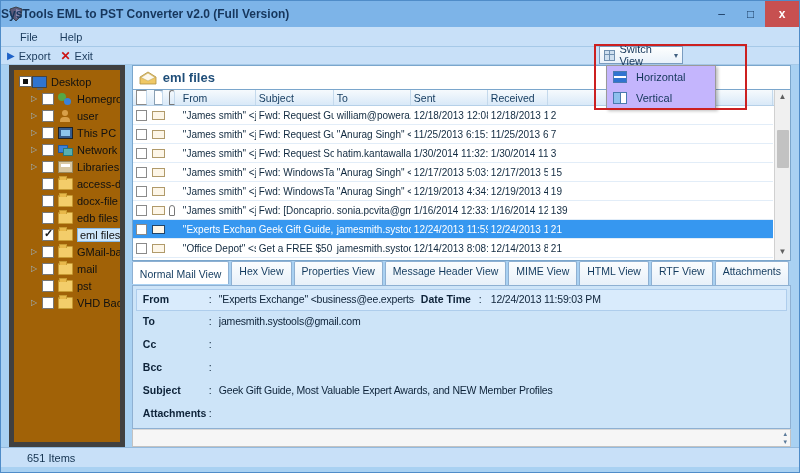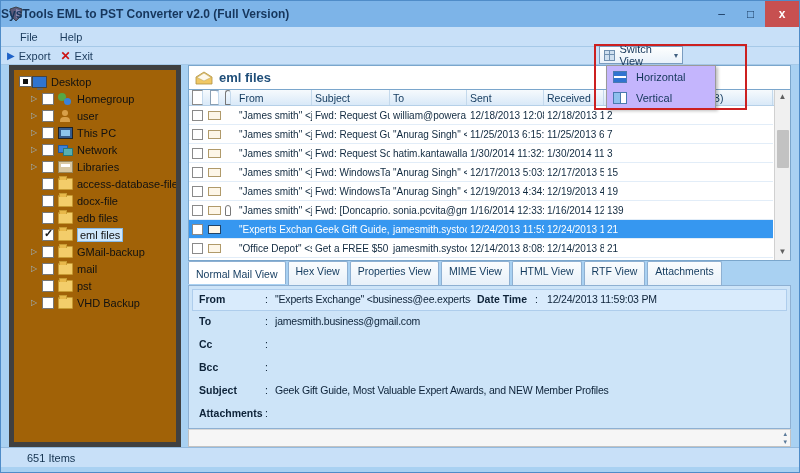--- a/index.html
+++ b/index.html
@@ -383,20 +383,21 @@
       </div>
 
       <div class="tabs">
 
           <div class="tab active">Normal Mail View</div>
 
           <div class="tab">Hex View</div>
 
           <div class="tab">Properties View</div>
 
+          <div class="tab">Message Header View</div>
 
           <div class="tab">MIME View</div>
 
           <div class="tab">HTML View</div>
 
           <div class="tab">RTF View</div>
 
           <div class="tab">Attachments</div>
         </div>
 
@@ -405,21 +406,21 @@
           <div class="p-label">From</div>
           <div class="p-colon">:</div>
           <div class="p-value">"Experts Exchange" &lt;business@ee.experts-exchange.com:</div>
           <div class="p-label">Date Time</div>
           <div class="p-colon">:</div>
           <div class="p-value">12/24/2013 11:59:03 PM</div>
         </div>
         <div class="p-row">
           <div class="p-label">To</div>
           <div class="p-colon">:</div>
-          <div class="p-value">jamesmith.business@gmail.com</div>
+          <div class="p-value">jamesmith.systools@gmail.com</div>
         </div>
         <div class="p-row">
           <div class="p-label">Cc</div>
           <div class="p-colon">:</div>
           <div class="p-value"></div>
         </div>
         <div class="p-row">
           <div class="p-label">Bcc</div>
           <div class="p-colon">:</div>
           <div class="p-value"></div>

